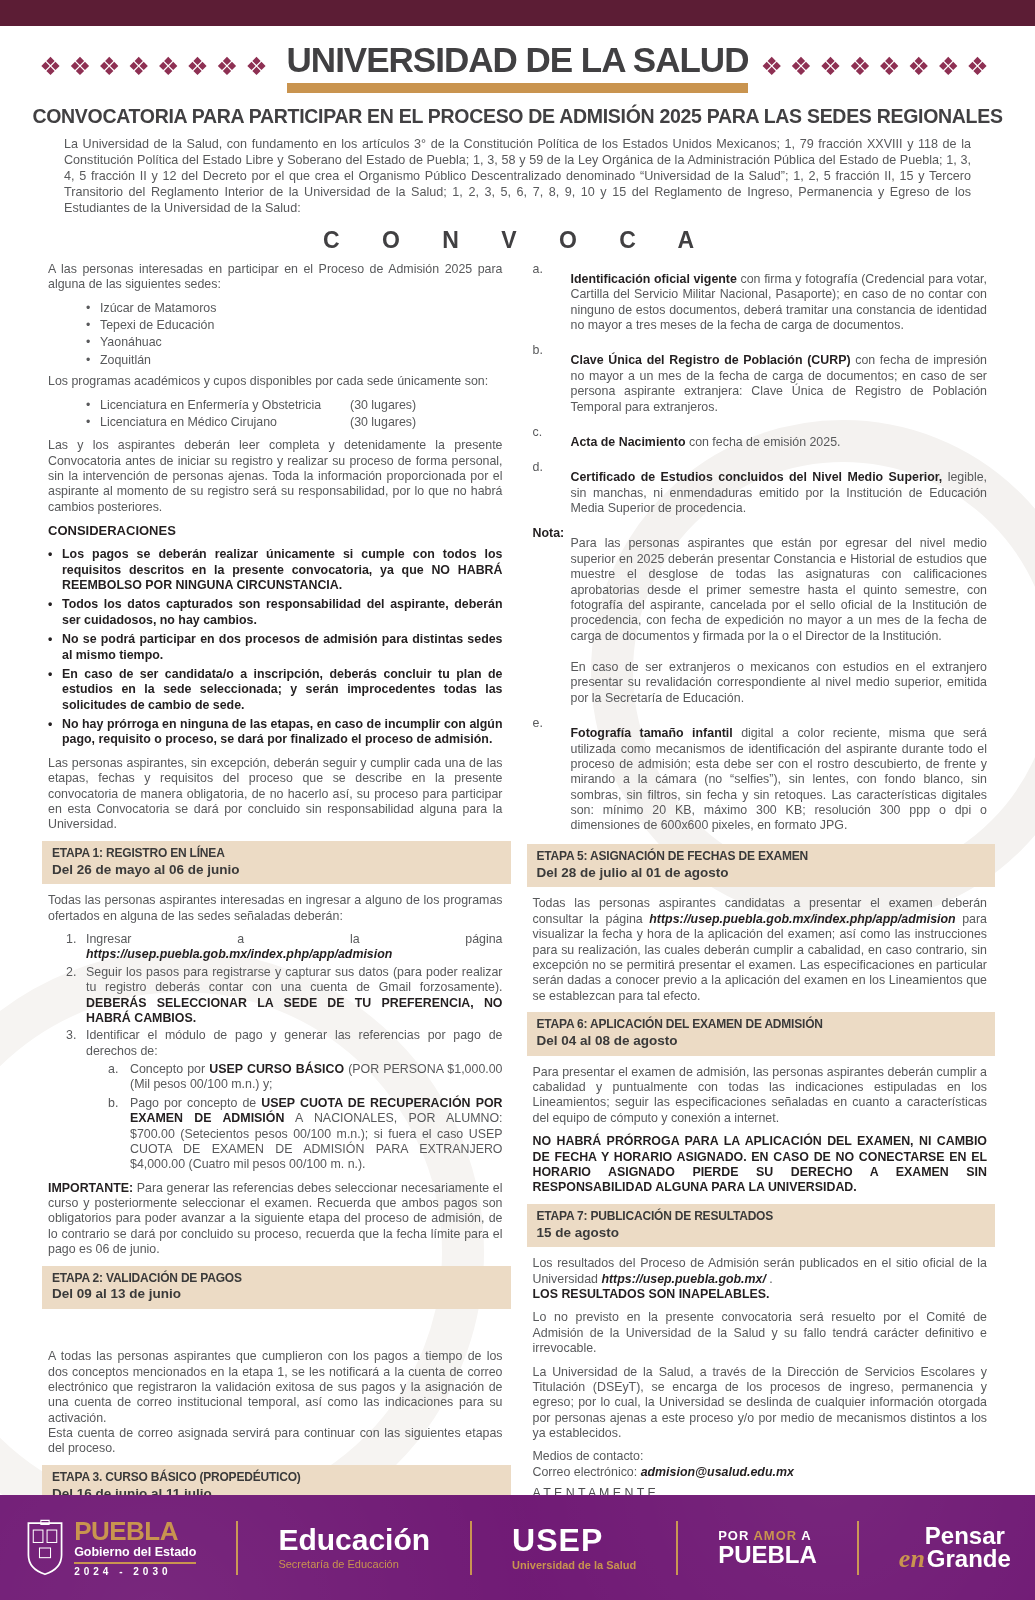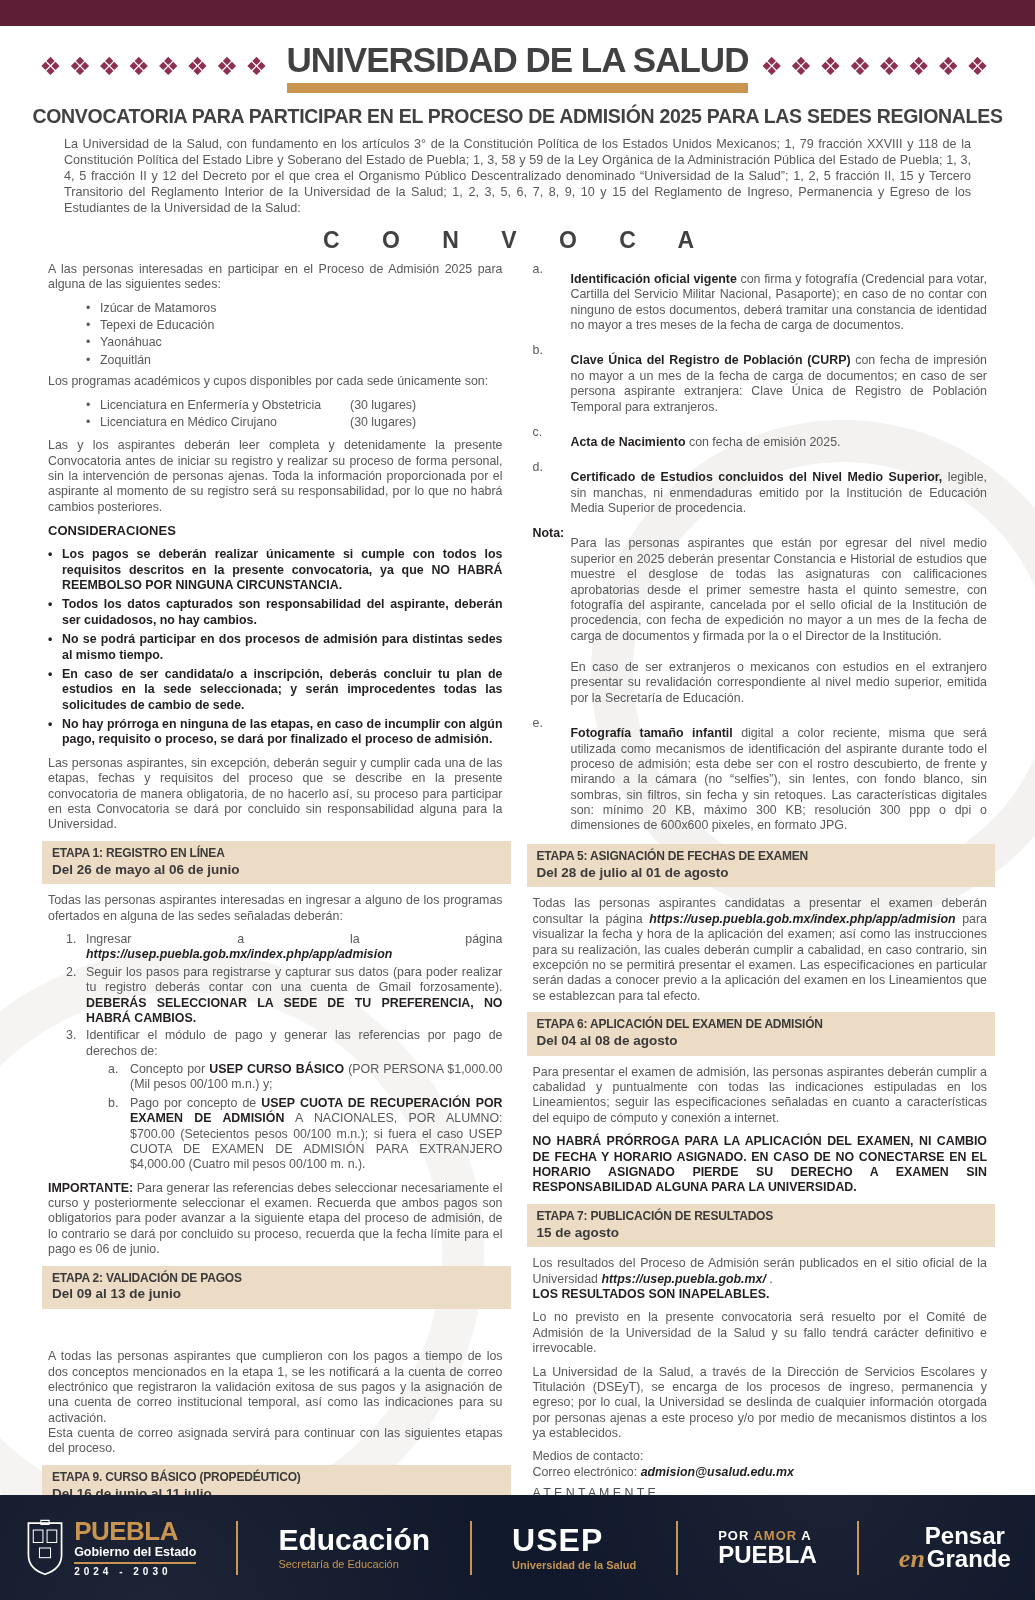--- a/index.html
+++ b/index.html
@@ -45,21 +45,21 @@
   .sub .txt{flex:1;text-align:justify;}
   .item{display:flex;margin:0 0 10px;}
   .item .lab{flex:none;width:38px;}
   .item .bodytxt{flex:1;text-align:justify;margin-top:10px;}
   .sig{display:block;margin:2px auto 0;}
   .signer{color:#4d4d4f;margin-bottom:0 !important;}
   .fine{font-size:9.3px;line-height:1.32;margin:8px 0 0 !important;}
   .fb{font-weight:bold;color:#3a3a3a;}
   .gap{height:6px;}
   
-  .footer{position:absolute;left:0;right:0;bottom:0;height:105px;background:#0f172a;z-index:2;
+  .footer{position:absolute;left:0;right:0;bottom:0;height:105px;background:#701a75;z-index:2;
           display:flex;align-items:center;justify-content:center;gap:40px;color:#fff;}
   .footer::before{content:"";position:absolute;inset:0;
      background:radial-gradient(circle at 15% 120%, rgba(255,255,255,0.06), transparent 45%),
                 radial-gradient(circle at 80% -20%, rgba(255,255,255,0.05), transparent 40%);}
   .flogo{position:relative;text-align:left;}
   .vdiv{width:2px;height:54px;background:#c9944f;flex:none;}
   .gob{display:flex;align-items:center;gap:8px;}
   .gname{color:#c9944f;font-weight:bold;font-size:26px;letter-spacing:-0.5px;line-height:1;}
   .gsub{font-size:12.5px;font-weight:bold;margin-top:1px;}
   .gyears{border-top:2px solid #c9944f;margin-top:3px;padding-top:2px;font-size:10px;letter-spacing:4px;font-weight:bold;}
@@ -180,21 +180,21 @@
         <p><span class="b">IMPORTANTE:</span><span> Para generar las referencias debes seleccionar necesariamente el curso y posteriormente seleccionar el examen. Recuerda que ambos pagos son obligatorios para poder avanzar a la siguiente etapa del proceso de admisión, de lo contrario se dará por concluido su proceso, recuerda que la fecha límite para el pago es 06 de junio.</span></p>
 
         <div class="etapa">
           <div class="t">ETAPA 2:  VALIDACIÓN DE PAGOS</div>
           <div class="d">Del 09 al 13 de junio</div>
         </div>
         <p style="margin-bottom:0;margin-top:40px;">A todas las personas aspirantes que cumplieron con los pagos a tiempo de los dos conceptos mencionados en la etapa 1, se les notificará a la cuenta de correo electrónico que registraron la validación exitosa de sus pagos y la asignación de una cuenta de correo institucional temporal, así como las indicaciones para su activación.</p>
         <p>Esta cuenta de correo asignada servirá para continuar con las siguientes etapas del proceso.</p>
 
         <div class="etapa">
-          <div class="t">ETAPA 9. CURSO BÁSICO (PROPEDÉUTICO)</div>
+          <div class="t">ETAPA 3. CURSO BÁSICO (PROPEDÉUTICO)</div>
           <div class="d">Del 16 de junio al 11 julio</div>
         </div>
         <p>Todas las personas aspirantes deberán tomar el curso propedéutico en línea, al cual tendrán acceso por medio de su cuenta de correo institucional temporal.</p>
         <div class="gap"></div>
         <p>Este curso forma parte del proceso de admisión y es obligatorio.</p>
 
         <div class="etapa">
           <div class="t">ETAPA 4:  CARGA DE DOCUMENTOS</div>
           <div class="d">Del 14 al 25 de julio</div>
         </div>

